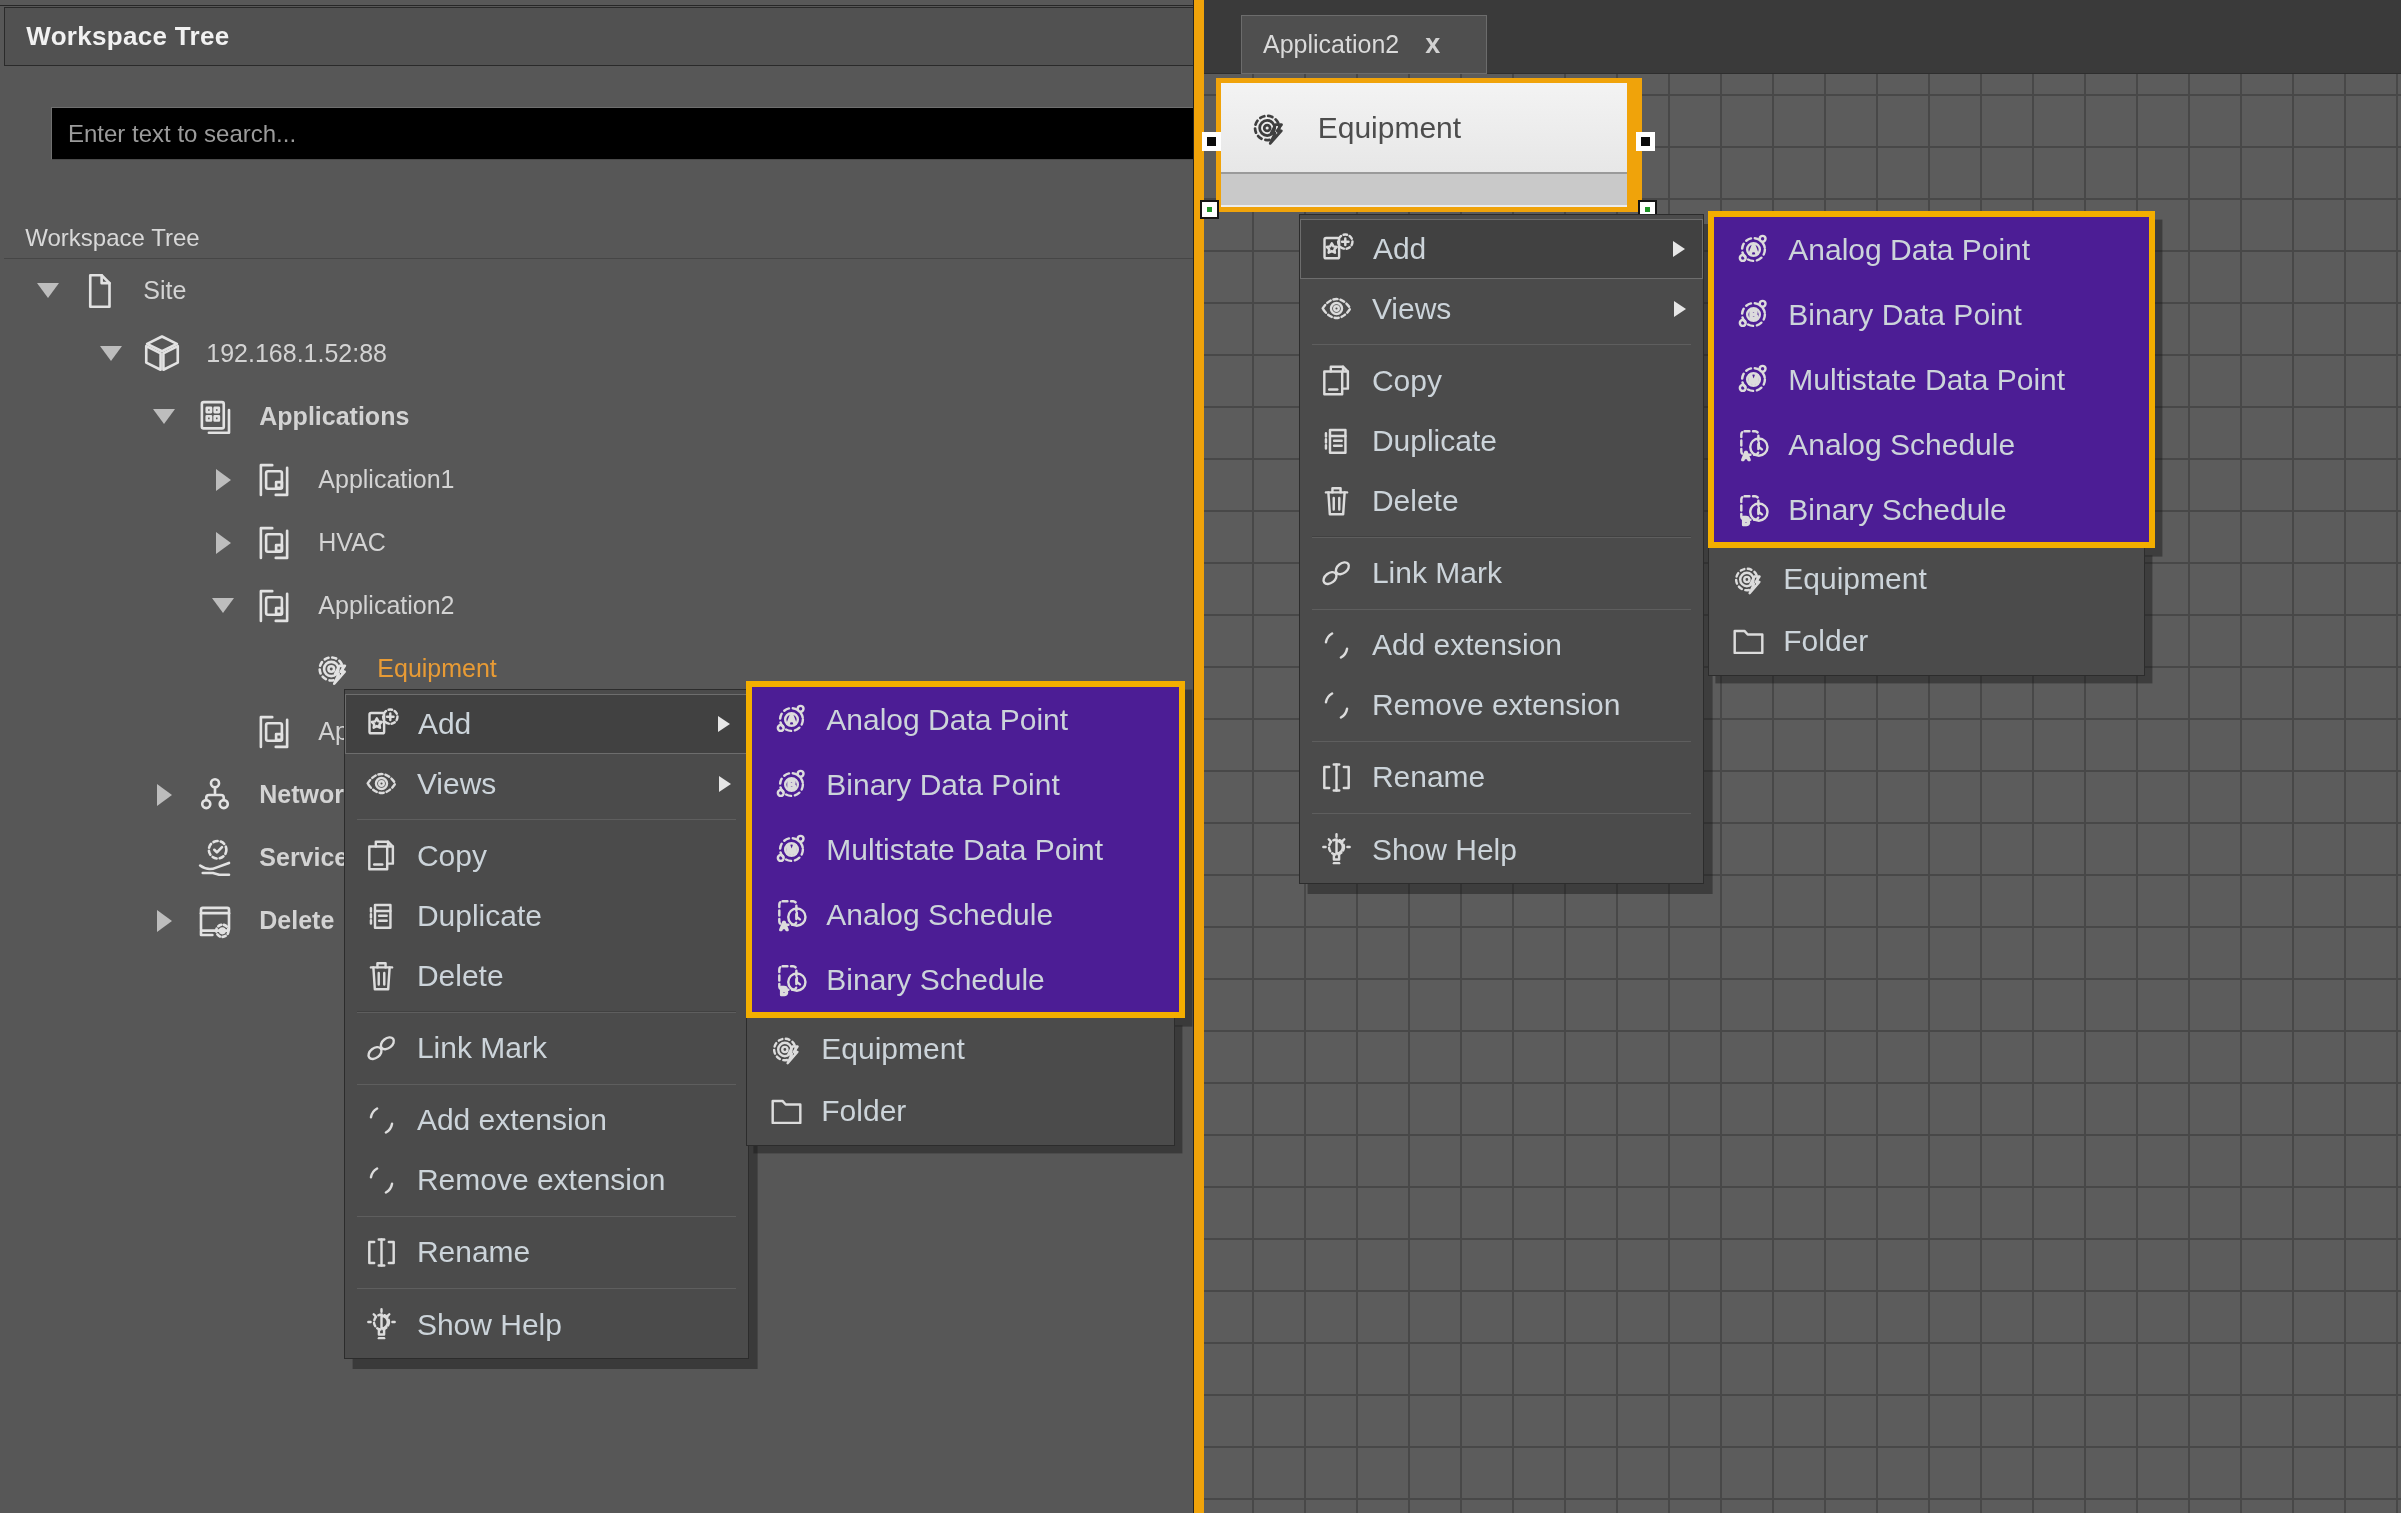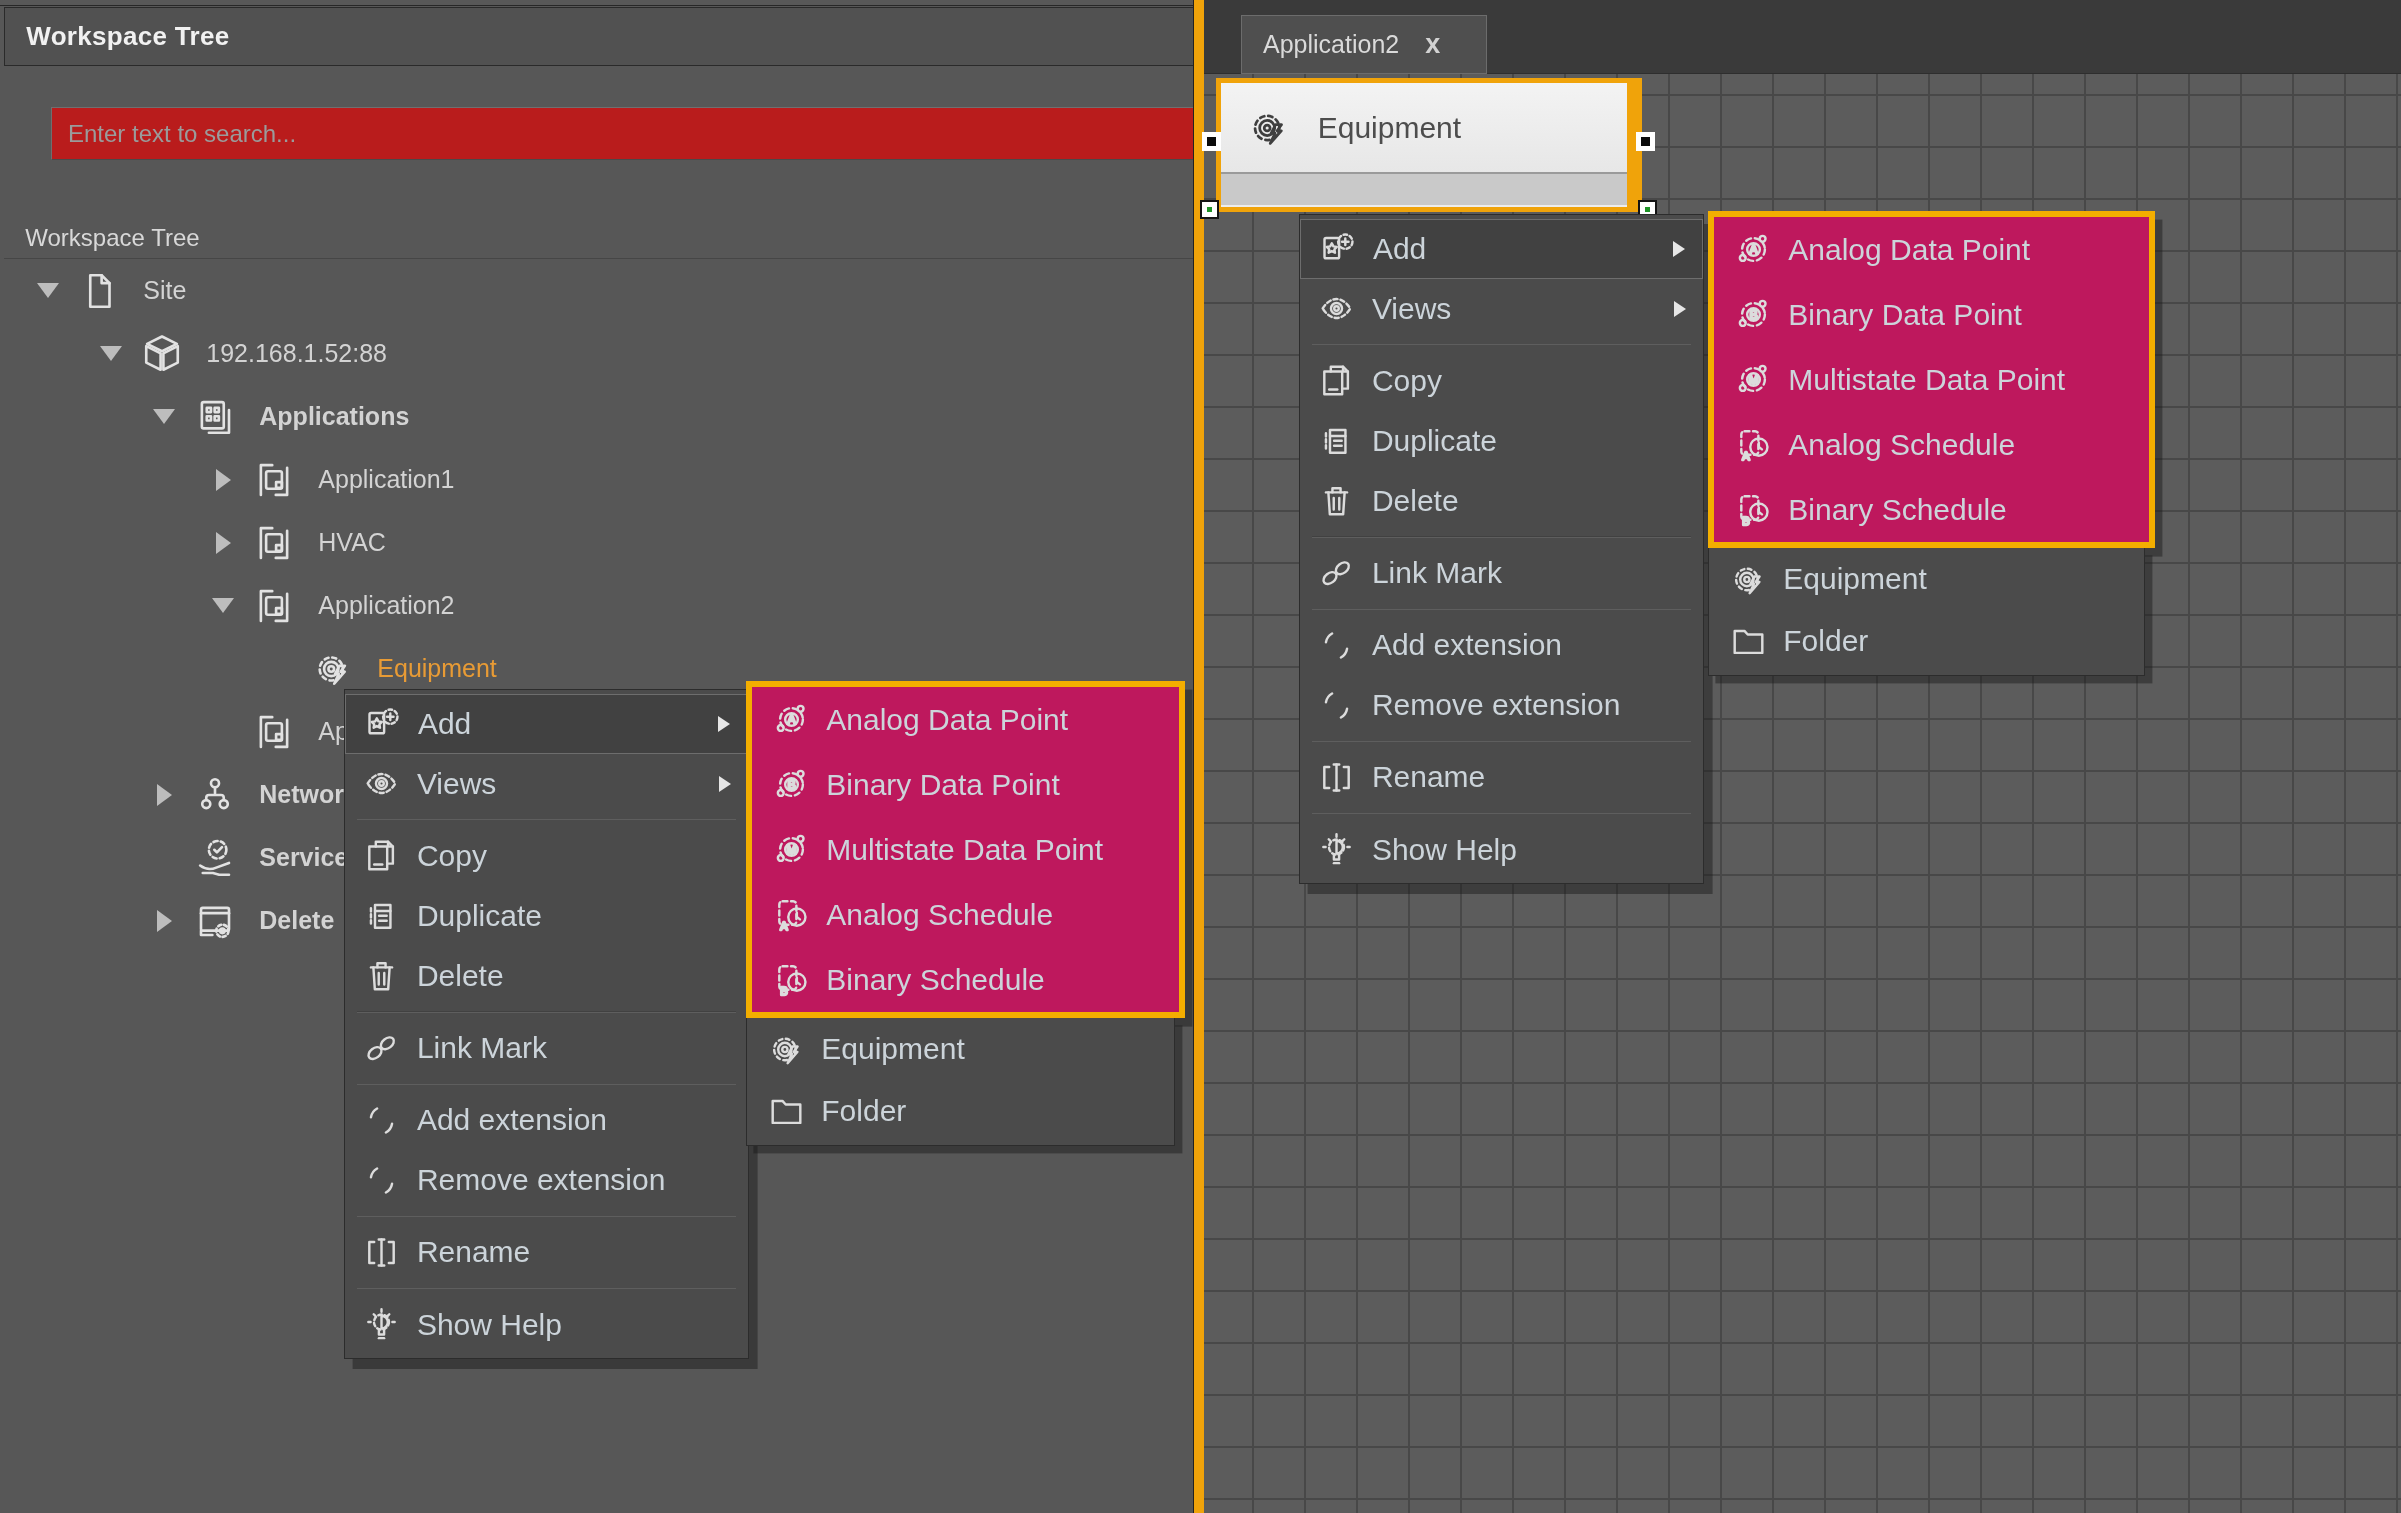--- a/index.html
+++ b/index.html
@@ -16,21 +16,21 @@
 
   
   .left-panel { position:absolute; left:0; top:0; width:1370px; height:1514px; background:#575757; }
   .frame-top { position:absolute; left:0; top:0; width:100%; height:5.5px; background:#585858; border-bottom:1.8px solid #272727; }
   .panel-header { position:absolute; left:4.3px; top:7.4px; right:4.3px; height:59px; background:#515151;
     border:1.2px solid #2a2a2a; display:flex; align-items:center; }
   .panel-title { font-size:26px; font-weight:bold; color:#f1f1f1; padding-left:21px; letter-spacing:0.3px; }
   .hdr-icons { margin-left:auto; display:flex; align-items:center; gap:32px; padding-right:23.4px; color:#d9d9d9; }
   .hdr-icons svg { width:36px; height:36px; }
 
-  .search-box { position:absolute; left:51px; right:51px; top:107px; height:53px; background:#b91c1c;
+  .search-box { position:absolute; left:51px; right:51px; top:107px; height:53px; background:#000000;
     border:1.2px solid #6f6f6f; border-bottom-color:#4a4a4a; font-size:24px; color:#c9c9c9; padding:0 16px;
     font-family:"Liberation Sans",sans-serif; outline:none; }
   .search-box::placeholder { color:#9b9b9b; }
 
   .section-row { position:absolute; left:4.3px; right:4.3px; top:217px; height:42px; border-bottom:1.8px solid #464646;
     display:flex; align-items:center; padding-left:21px; font-size:24px; color:#d8d8d8; }
 
   .tree { position:absolute; left:4.3px; right:4.3px; top:259px; }
   .tree-row { height:63px; display:flex; align-items:center; color:#d3d3d3; font-size:25px; }
   .tree-row .arrow-box { width:44px; display:flex; justify-content:center; align-items:center; flex:none; }
@@ -48,21 +48,21 @@
   .menu-item.hl { height:60px; background:#414141; border:1.2px solid #6d6d6d; }
   .mi-icon { width:46px; height:46px; display:flex; align-items:center; justify-content:center;
     color:#dcdcdc; margin-right:12.3px; flex:none; }
   .mi-icon svg { width:39px; height:39px; }
   .mi-label { font-size:30px; color:#ccd4da; white-space:nowrap; }
   .mi-arrow { margin-left:auto; width:0; height:0; border-top:8.6px solid transparent;
     border-bottom:8.6px solid transparent; border-left:12.3px solid #e6e6e6; }
   .menu-sep { height:1.2px; background:#414141; border-bottom:0.6px solid #5e5e5e; margin:5.5px 12.3px; }
 
   .submenu { position:absolute; z-index:30; }
-  .sub-box1 { border:6.2px solid #f3ae00; background:#be185d; box-shadow:7.4px 8.6px 0 rgba(25,25,25,0.45); }
+  .sub-box1 { border:6.2px solid #f3ae00; background:#4c1d95; box-shadow:7.4px 8.6px 0 rgba(25,25,25,0.45); }
   .sub-box1 .menu-item { height:65px; padding-left:16px; }
   .sub-box2 { background:#4b4b4b; border:1.2px solid #2c2c2c; border-top:none; margin-right:10px;
     box-shadow:7.4px 7.4px 0 rgba(25,25,25,0.45); padding-bottom:2.5px; }
   .sub-box2 .menu-item { height:62px; padding-left:16px; }
 
   
   .divider { position:absolute; left:1193px; top:0; width:10.5px; height:1514px; background:#f0a30a;
     border-left:1.2px solid #222; z-index:5; }
   .tabbar { position:absolute; left:1204px; top:0; width:1198px; height:74px; background:#3a3a3a;
     border-bottom:1.2px solid #2e2e2e; }

